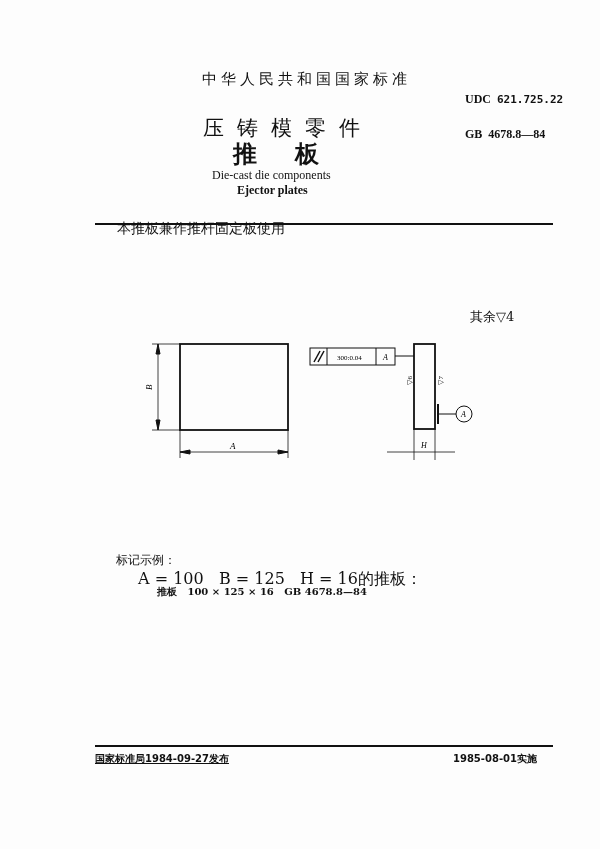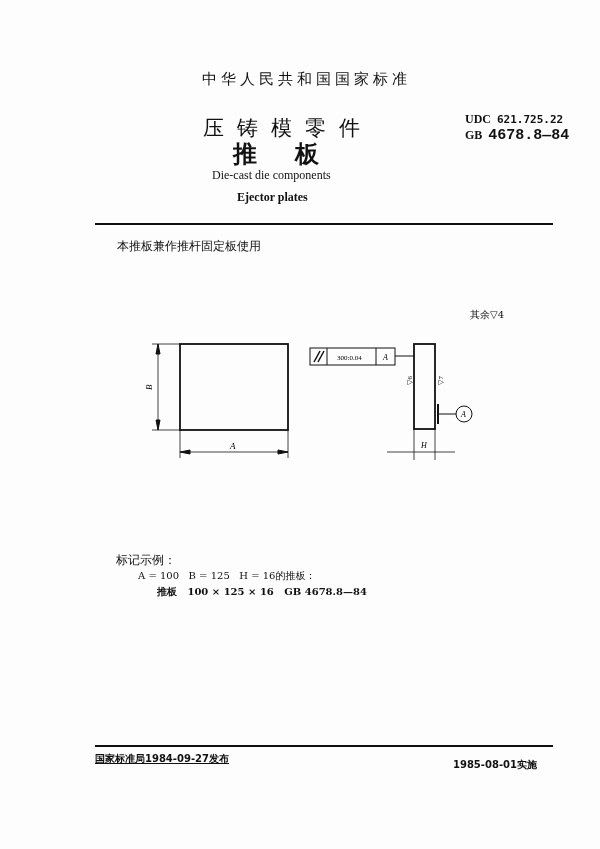--- a/index.html
+++ b/index.html
@@ -1,36 +1,36 @@
 <!DOCTYPE html>
 <html><head>
 <meta charset="utf-8">
 <style>
   html, body { margin:0; padding:0; }
   body { width:600px; height:849px; background:#fdfdfd; position:relative; overflow:hidden;
          font-family:"DejaVu Serif", serif; color:#111; }
   .abs { position:absolute; }
   .hdr-org { left:202px; top:70px; font-family:"DejaVu Sans", sans-serif; font-weight:normal; font-size:15px; letter-spacing:4px; }
-  .udc { left:465px; top:92px; font-weight:bold; font-size:12px; font-family:"Liberation Serif", serif;margin-top:20px; }
+  .udc { left:465px; top:92px; font-weight:bold; font-size:12px; font-family:"Liberation Serif", serif; }
   .udc .num { font-family:"DejaVu Sans Mono", monospace; font-size:11px; margin-left:6px; }
   .gb { left:465px; top:127px; font-weight:bold; font-size:12px; font-family:"Liberation Serif", serif; }
-  .gb .num { font-family:Liberation Mono, monospace; font-size:15px; margin-left:6px; }
+  .gb .num { font-family:Liberation Serif, serif; font-size:12px; margin-left:6px; }
   .title1 { left:203px; top:114px; font-size:21px; letter-spacing:13px; font-weight:normal; }
   .title2 { left:233px; top:138px; font-size:24px; letter-spacing:38px; font-weight:bold; }
   .en1 { left:212px; top:168px; font-size:12px; font-weight:normal; font-family:"Liberation Serif", serif; }
-  .en2 { left:237px; top:190px; font-size:12px; font-weight:bold; font-family:"Liberation Serif", serif; }
+  .en2 { left:237px; top:183px; font-size:12px; font-weight:bold; font-family:"Liberation Serif", serif; }
   .rule-top { left:95px; top:223px; width:458px; height:2px; background:#111; }
-  .note { left:117px; top:238px; font-size:12px; }
-  .rest { left:470px; top:308px; font-size:10px; }
+  .note { left:117px; top:220px; font-size:14px; }
+  .rest { left:470px; top:308px; font-size:13px; }
   .marking-title { left:116px; top:552px; font-size:12px; }
-  .marking-line1 { left:138px; top:569px; font-size:10px; }
+  .marking-line1 { left:138px; top:569px; font-size:16px; }
   .marking-line2 { left:157px; top:585px; font-size:10px;font-weight:bold; }
   .rule-bot { left:95px; top:745px; width:458px; height:2px; background:#111; }
   .issued { left:95px; top:752px; font-size:10px; font-weight:bold; font-family:"DejaVu Sans", sans-serif;text-decoration:underline; }
-  .effective { left:453px; top:752px; font-size:10px; font-weight:bold; font-family:"DejaVu Sans", sans-serif;margin-top:6px; }
+  .effective { left:453px; top:752px; font-size:10px; font-weight:bold; font-family:"DejaVu Sans", sans-serif; }
   svg text { font-family:"Liberation Serif", serif; }
 </style>
 </head>
 <body>
 
 <div class="abs hdr-org">中华人民共和国国家标准</div>
 <div class="abs udc"><span>UDC</span><span class="num">621.725.22</span></div>
 <div class="abs gb"><span>GB</span><span class="num">4678.8—84</span></div>
 <div class="abs title1">压铸模零件</div>
 <div class="abs title2">推板</div>

